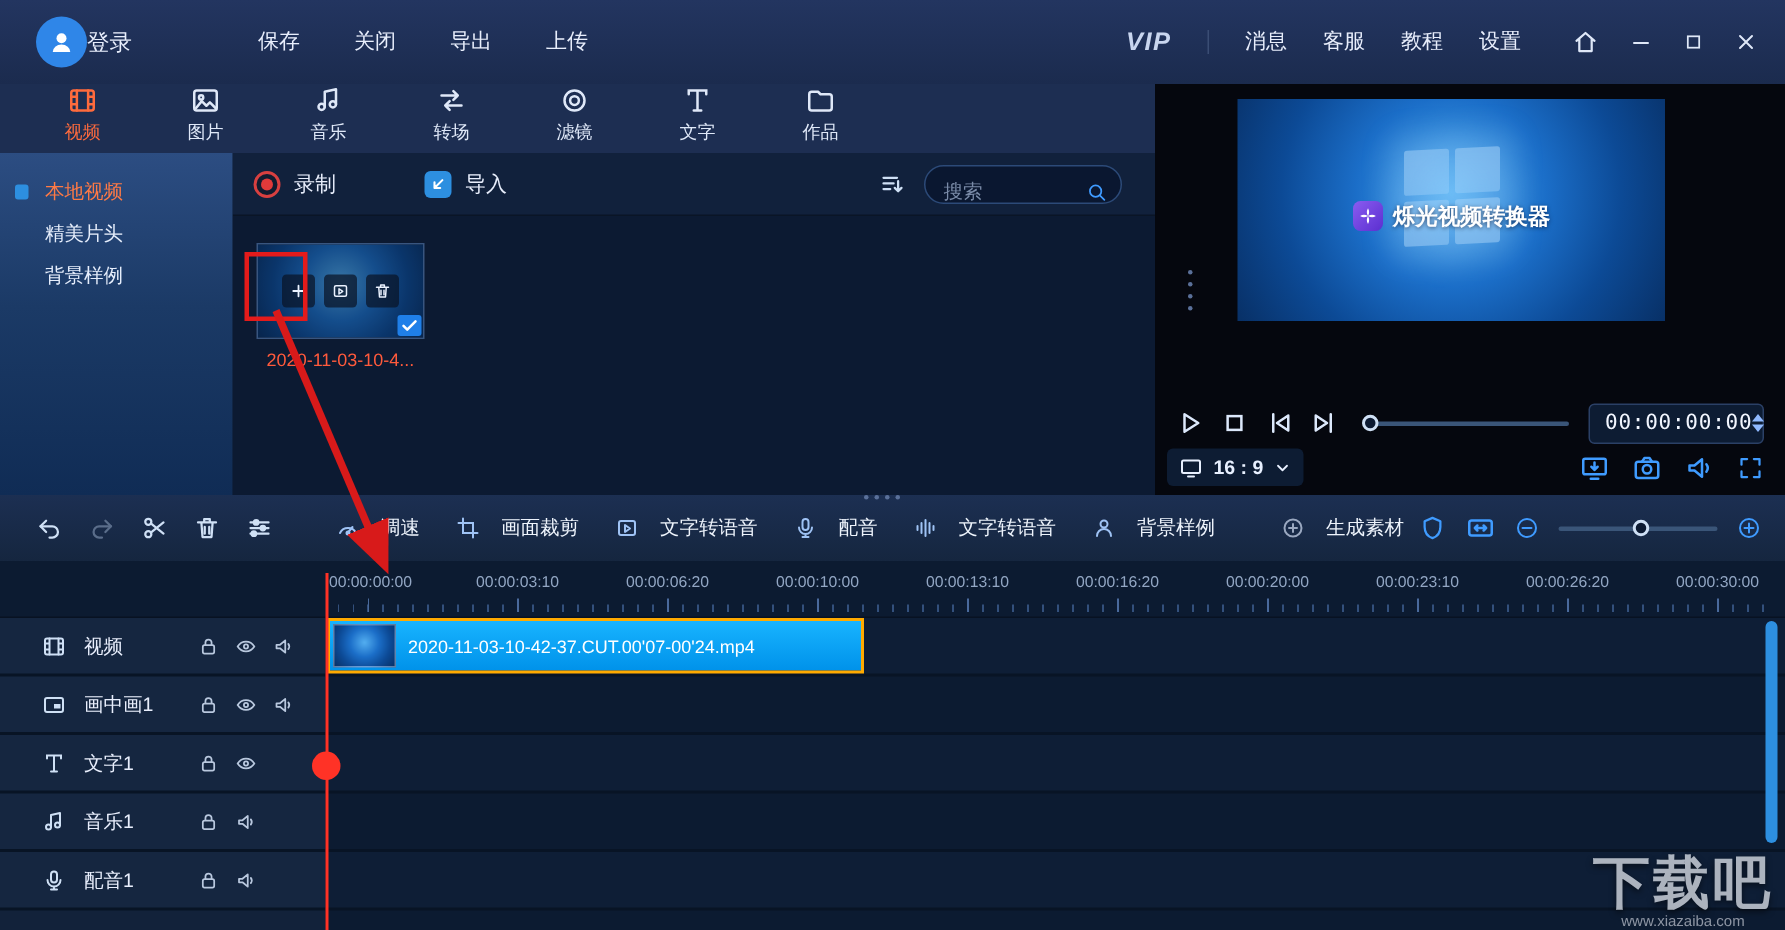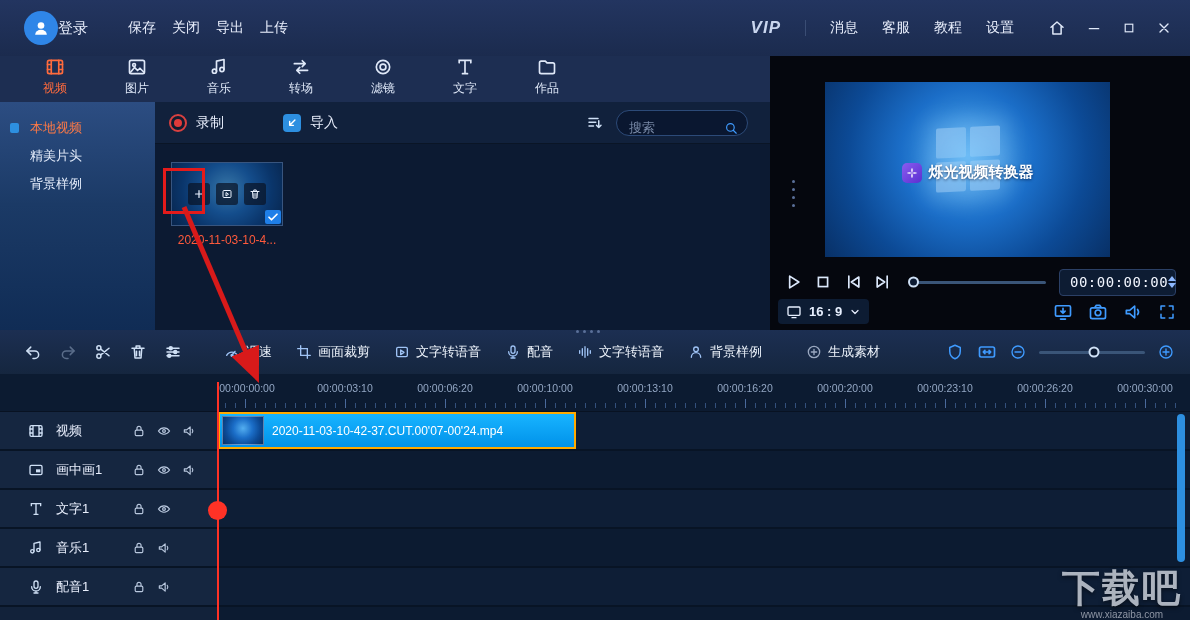--- a/index.html
+++ b/index.html
@@ -10,21 +10,21 @@
 svg.s12{width:12px;height:12px}svg.s14{width:14px;height:14px}
 svg.s18{width:18px;height:18px}svg.s20{width:20px;height:20px}
 .clickable{cursor:pointer}
 
 
 .titlebar{position:absolute;left:0;top:0;width:1190px;height:56px;z-index:10;
   background:linear-gradient(180deg,#233560,#1b2b4e);display:flex;align-items:center}
 .logo{width:34px;height:34px;border-radius:50%;background:#2f86e8;margin-left:24px;
   display:flex;align-items:center;justify-content:center;color:#fff;flex:none}
 .login{font-size:15px}
-.menu{display:flex;gap:16px;margin-left:40px}
+.menu{display:flex;gap:36px;margin-left:84px}
 .tb-right{margin-left:auto;display:flex;align-items:center;gap:24px;margin-right:18px}
 .vip{font-style:italic;font-weight:bold;font-size:17px;letter-spacing:1px;color:#c9d6ef}
 .tb-div{width:1px;height:16px;background:#3a4d74}
 .winbtns{display:flex;gap:20px;margin-left:10px;color:#dfe8f8;align-items:center}
 
 
 .tabstrip{position:absolute;left:0;top:56px;width:770px;height:46px;background:#1d2e52;
   display:flex;align-items:flex-end;padding:0 0 5px 14px;z-index:5}
 .tab{width:82px;display:flex;flex-direction:column;align-items:center;gap:3px;color:#dfe8f8}
 .tab .lbl{font-size:12px}
@@ -68,21 +68,21 @@
 .m-name{margin-top:7px;font-size:12px;color:#ff5a3c;text-align:center;white-space:nowrap}
 
 
 .vdots{position:absolute;left:791px;top:180px;width:4px;display:flex;flex-direction:column;gap:5px;
   align-items:center;z-index:6}
 .vdots i,.hdots i{width:3px;height:3px;border-radius:50%;background:#5a7099;display:block}
 .hdots{position:absolute;left:576px;top:330px;display:flex;gap:4px;z-index:7}
 
 
 .preview{position:absolute;left:770px;top:56px;width:420px;height:274px;background:#05070e}
-.screen{position:absolute;left:55px;top:26px;width:285px;height:175px;overflow:hidden}
+.screen{position:absolute;left:55px;top:10px;width:285px;height:148px;overflow:hidden}
 .win-logo{position:absolute;left:50%;top:44%;transform:translate(-50%,-50%) skewY(-3deg);
   display:grid;grid-template-columns:30px 30px;grid-template-rows:30px 30px;gap:4px;opacity:.5}
 .win-logo i{background:#bfe3ff;border-radius:2px;box-shadow:0 0 20px 8px rgba(160,215,255,.5)}
 .overlay-brand{position:absolute;left:0;right:0;top:46%;display:flex;align-items:center;
   justify-content:center;gap:7px}
 .brand-ic{width:20px;height:20px;border-radius:5px;background:linear-gradient(135deg,#8a5cf0,#5b2fd0);
   display:flex;align-items:center;justify-content:center;color:#fff;flex:none}
 .brand-tx{font-size:15px;font-weight:bold;color:#fff;text-shadow:0 1px 3px rgba(0,0,30,.6)}
 .transport{position:absolute;left:8px;top:212px;display:flex;align-items:center;height:28px;color:#dce8fb}
 .tp-btn{width:30px;display:flex;justify-content:center}
@@ -101,21 +101,21 @@
   border-radius:4px;color:#e8f0ff}
 .aspect .tx{font-size:13px;font-weight:bold}
 .pv-icons{margin-left:auto;display:flex;gap:15px;color:#3f9bff;align-items:center}
 
 
 .etoolbar{position:absolute;left:0;top:330px;width:1190px;height:44px;z-index:6;
   background:linear-gradient(180deg,#1c2f52,#15263f);display:flex;align-items:center}
 .et-icons{display:flex;gap:17px;margin-left:24px;color:#cfe0f5;align-items:center}
 .et-icons .dim{color:#5a6d8a}
 .et-actions{display:flex;gap:24px;margin-left:42px;align-items:center}
-.et-act{display:flex;align-items:center;gap:6px;font-size:13px;color:#eef4fc}
+.et-act{display:flex;align-items:center;gap:14px;font-size:13px;color:#eef4fc}
 .et-act .ic{color:#9fc3f5}
 .et-act.gen{margin-left:20px}
 .et-act.gen .ic{color:#9aa8c0}
 .et-right{margin-left:auto;display:flex;align-items:center;gap:13px;margin-right:16px;color:#3f9bff}
 .zoom-slider{position:relative;width:106px;height:3px;background:#3a5578;border-radius:2px}
 .zoom-knob{position:absolute;left:52%;top:50%;transform:translate(-50%,-50%);width:11px;height:11px;
   border-radius:50%;background:#0c1a32;border:2px solid #cfe0f5}
 
 
 .timeline{position:absolute;left:0;top:374px;width:1190px;height:246px;background:#0a1729;overflow:hidden}

